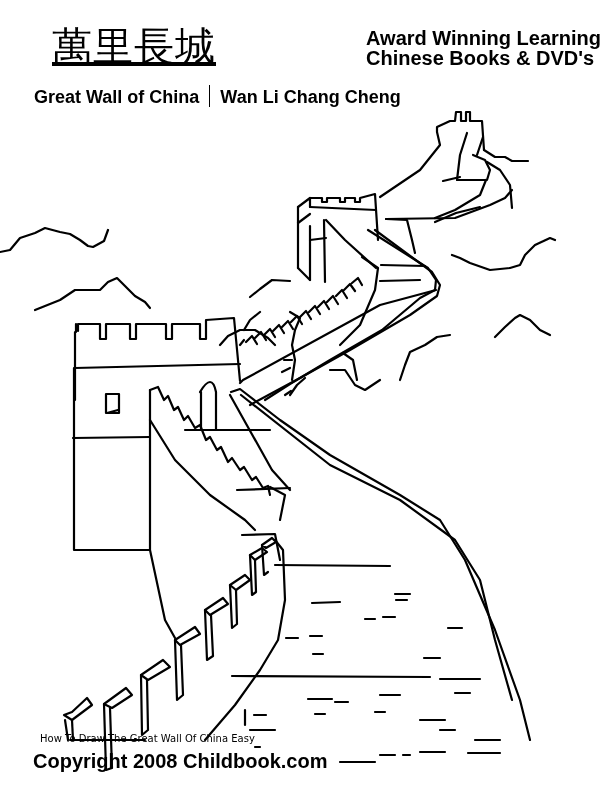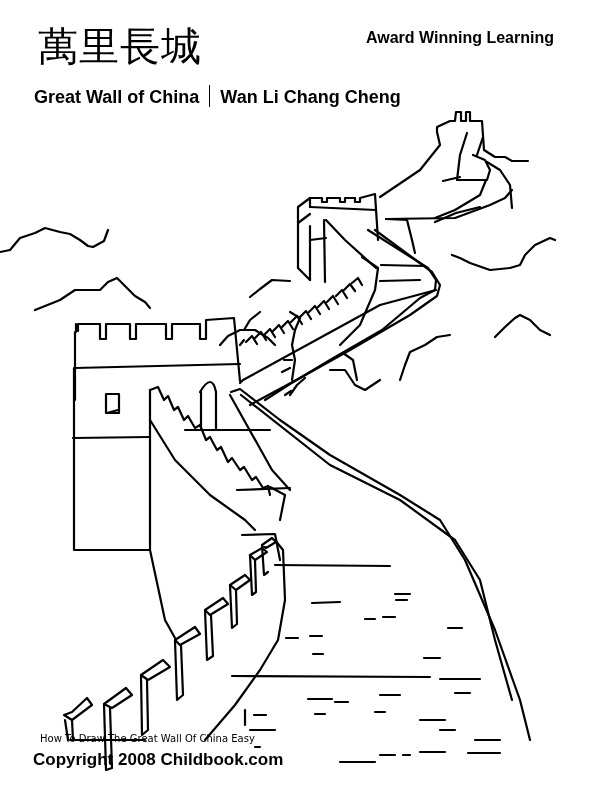--- a/index.html
+++ b/index.html
@@ -1,24 +1,24 @@
 <!DOCTYPE html>
 <html><head>
 <meta charset="utf-8">
 <style>
   html,body{margin:0;padding:0;background:#fff;}
   body{width:612px;height:792px;position:relative;overflow:hidden;font-family:"Liberation Sans",sans-serif;color:#000;}
-  .cn-title{position:absolute;left:38px;top:26px;font-family:"DejaVu Sans",sans-serif;font-size:40px;font-weight:normal;letter-spacing:1px;line-height:1;}
-  .tagline{position:absolute;left:366px;top:28px;font-size:16px;font-weight:bold;line-height:20px;}
+  .cn-title{position:absolute;left:52px;top:26px;font-family:"DejaVu Sans",sans-serif;font-size:40px;font-weight:normal;letter-spacing:1px;line-height:1;text-decoration:underline;}
+  .tagline{position:absolute;left:366px;top:28px;font-size:20px;font-weight:bold;line-height:20px;}
   .tagline div{white-space:nowrap;}
   .main-title{position:absolute;left:34px;top:85px;font-size:18px;font-weight:bold;white-space:nowrap;line-height:1;}
   .main-title .sep{display:inline-block;width:1px;height:22px;background:#000;vertical-align:-4px;margin:0 10px;}
   .drawing{position:absolute;left:0;top:0;}
   .caption{position:absolute;left:40px;top:733px;font-family:"DejaVu Sans",sans-serif;font-size:10px;white-space:nowrap;}
-  .copyright{position:absolute;left:33px;top:750px;font-size:17px;font-weight:bold;white-space:nowrap;}
+  .copyright{position:absolute;left:33px;top:750px;font-size:20px;font-weight:bold;white-space:nowrap;}
 </style>
 </head>
 <body>
 
 <svg class="drawing" width="612" height="792" viewBox="0 0 612 792" fill="none" stroke="#000" stroke-width="2.2" stroke-linecap="round" stroke-linejoin="round">
 
   <path d="M380 197 L420 170 L440 145 L437 132 L437 127 L450 121 L455 121 L456 112 L461 112 L461 121 L466 121 L466 112 L470 112 L470 121 L482 121 L484 150"></path>
   <path d="M467 133 L460 155 L457 180"></path>
   <path d="M483 137 L477 155"></path>
   <path d="M484 150 L495 157 L505 157 L512 161 L528 161"></path>
@@ -112,20 +112,21 @@
   <path d="M440 679 L480 679"></path>
 
   <path d="M312 603 L340 602 M395 594 L410 594 M396 600 L407 600 M365 619 L375 619 M383 617 L395 617 M286 638 L298 638 M310 636 L322 636 M313 654 L323 654 M448 628 L462 628 M308 699 L332 699 M315 714 L325 714 M380 695 L400 695 M375 712 L385 712 M455 693 L470 693 M424 658 L440 658 M254 715 L266 715 M335 702 L348 702 M250 730 L275 730 M260 747 L255 747 M380 755 L395 755 M403 755 L410 755 M420 752 L445 752 M440 730 L455 730 M475 740 L500 740 M468 753 L500 753 M420 720 L445 720 M340 762 L375 762"></path>
   <path d="M284 360 L292 360"></path>
 </svg>
 
 <div class="cn-title">萬里長城</div>
 
 <div class="tagline">
   <div>Award Winning Learning</div>
+  <div>Chinese Books &amp; DVD's</div>
 </div>
 
 <div class="main-title">
   <span>Great Wall of China</span><span class="sep"></span><span>Wan Li Chang Cheng</span>
 </div>
 
 <div class="caption">How To Draw The Great Wall Of China Easy</div>
 <div class="copyright">Copyright 2008 Childbook.com</div>
 
 </body></html>

